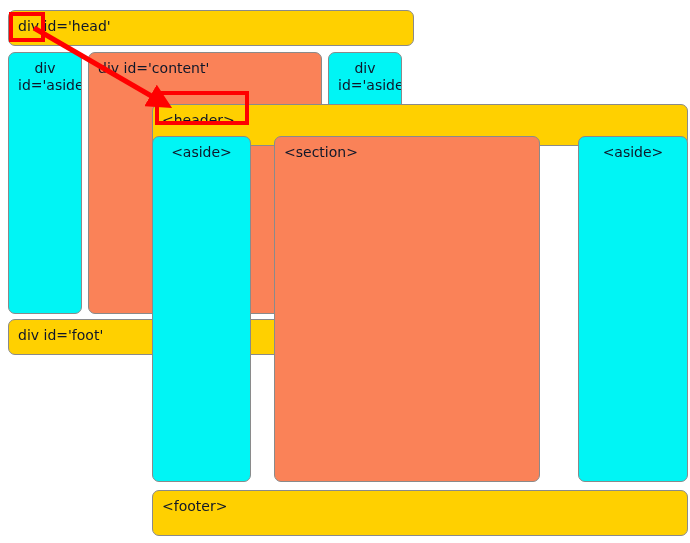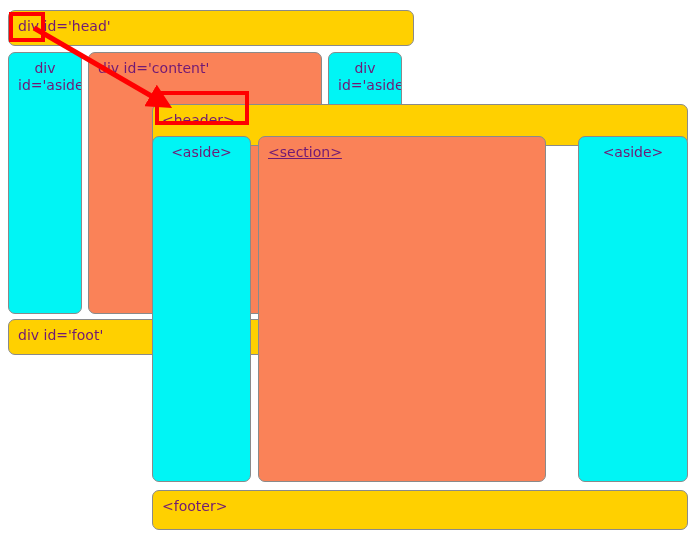--- a/index.html
+++ b/index.html
@@ -17,21 +17,21 @@
 
   .layer {
     position: absolute;
   }
 
   .box {
     position: absolute;
     box-sizing: border-box;
     border: 1px solid #8a8a8a;
     border-radius: 7px;
-    color: #701a75;
+    color: #0f172a;
     font-size: 14px;
     line-height: 1.18;
     padding: 7px 9px 0 9px;
     white-space: pre-line;
     overflow: hidden;
   }
 
   .yellow { background: #ffd000; }
   .cyan   { background: #00f5f5; text-align: center; }
   .orange { background: #fa8258; }
@@ -53,23 +53,23 @@
   
   #front-layer {
     left: 146px;
     top: 84px;
     width: 544px;
     height: 459px;
     z-index: 3;
   }
   #front-header  { left: 6px;   top: 20px;   width: 536px; height: 42px; }
   #front-aside-l { left: 6px;   top: 52px;  width: 99px;  height: 346px; }
-  #front-section { left: 112px; top: 52px;  width: 288px; height: 346px; text-decoration: underline; }
+  #front-section { left: 128px; top: 52px;  width: 266px; height: 346px; }
   #front-aside-r { left: 432px; top: 52px;  width: 110px; height: 346px; }
-  #front-footer  { left: 6px;   top: 406px; width: 536px; height: 40px; }
+  #front-footer  { left: 6px;   top: 406px; width: 536px; height: 46px; }
 
   
   #annotation-layer {
     left: 0;
     top: 0;
     width: 690px;
     height: 543px;
     z-index: 5;
     pointer-events: none;
   }

